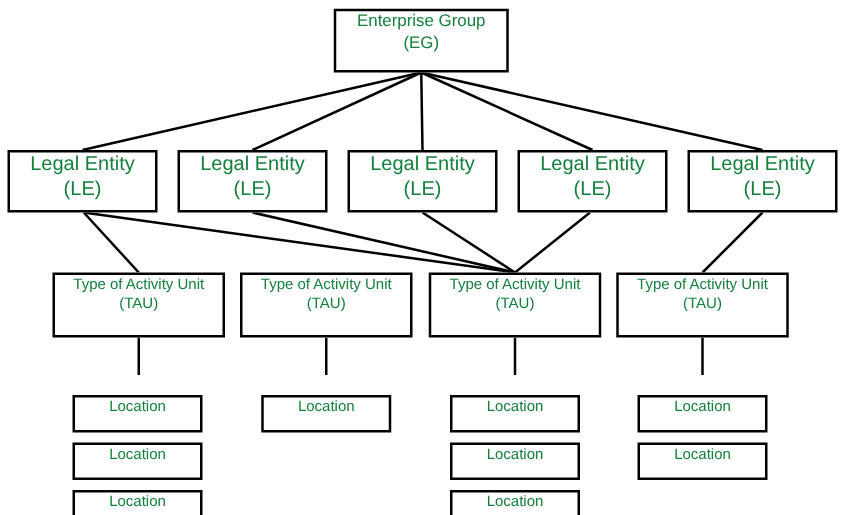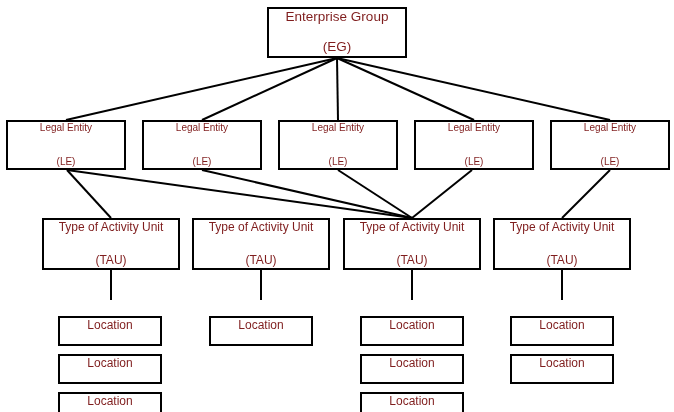--- a/index.html
+++ b/index.html
@@ -25,33 +25,33 @@
     pointer-events: none;
   }
   .node {
     position: absolute;
     box-sizing: border-box;
     border: 2px solid #000000;
     background: #ffffff;
     display: flex;
     flex-direction: column;
     align-items: center;
-    justify-content: space-between;
+    justify-content: flex-start;
     text-align: center;
-    color: #7f1d1d;
+    color: #15803d;
     line-height: 1.25;
     z-index: 2;
   }
   .node .line1,
   .node .line2 {
     display: block;
     white-space: nowrap;
   }
   .node-eg    { font-size: 13.5px; }
-  .node-le    { font-size: 10px; }
+  .node-le    { font-size: 16px; }
   .node-tau   { font-size: 12px; }
   .node-loc   { font-size: 12px; margin-top: 16px; }
 </style>
 </head>
 <body>
 
 <div id="diagram-root">
   <svg id="connector-layer" viewBox="0 0 674 412" width="674" height="412">
       <line x1="337" y1="58" x2="66" y2="120" stroke="#000000" stroke-width="2"></line>
       <line x1="337" y1="58" x2="202" y2="120" stroke="#000000" stroke-width="2"></line>

